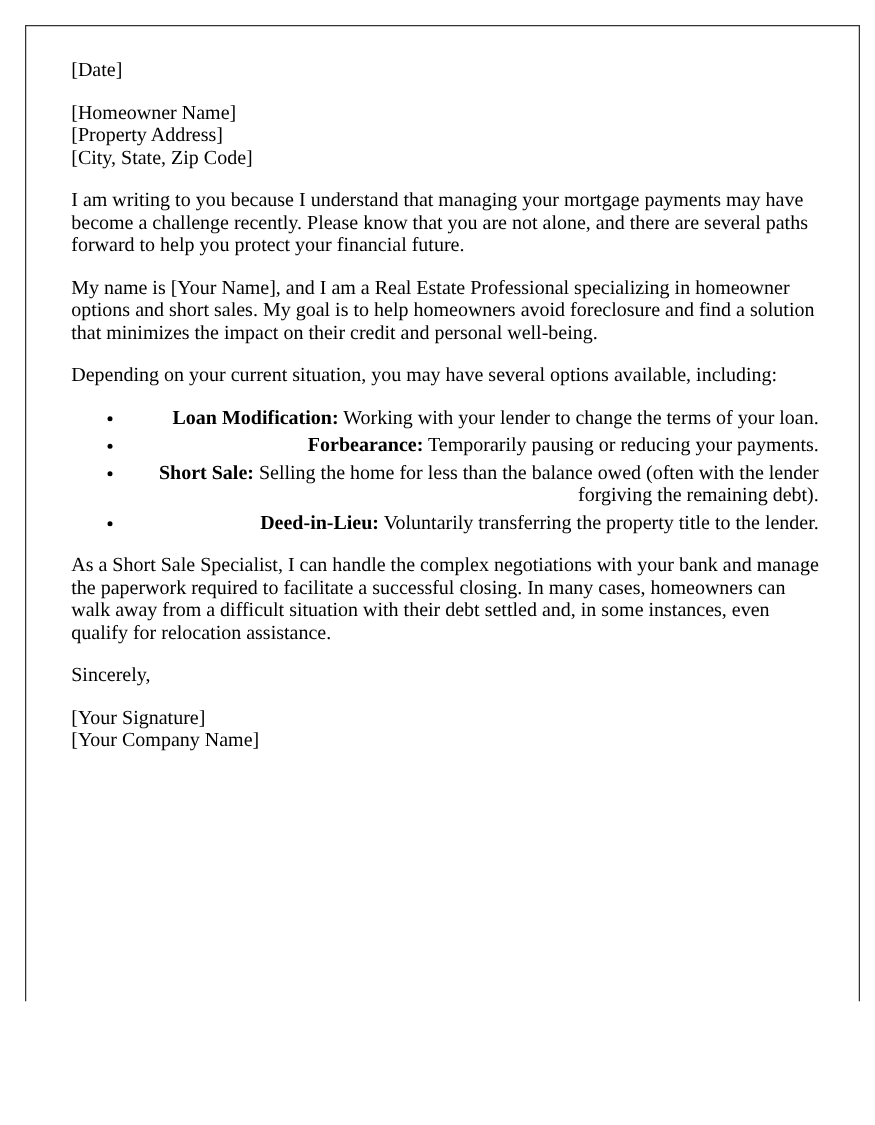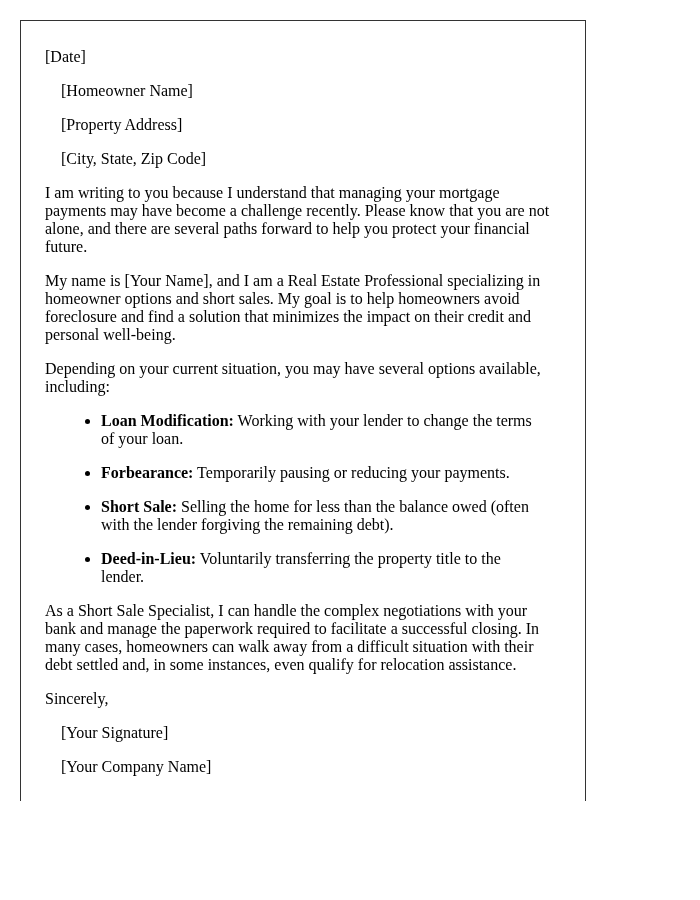--- a/index.html
+++ b/index.html
@@ -14,40 +14,41 @@
       overflow: hidden;
       font-family: "Liberation Serif", "DejaVu Serif", serif;
       font-size: 16px;
       line-height: 18px;
       color: #000000;
     }
     .page {
       position: absolute;
       left: 20px;
       top: 20px;
-      width: 566px;
+      width: 668px;
       height: 781px;
       border-left: 1px solid #333333;
       border-right: 1px solid #333333;
       border-top: 1px solid #333333;
       box-sizing: border-box;
-      padding: 27px 28px 0 24px;
+      padding: 27px 28px 0 36px;
     }
     p {
       margin: 0 0 16px 0;
     }
-    .addr p, .sig p { margin: 16px; }
+    .addr p, .sig p { margin: 0; }
     .block { margin: 0 0 16px 0; }
     ul {
       margin: 0 0 16px 0;
       padding-left: 40px;
     }
     li {
-      margin: 16px;
+      margin: 4px;
       padding-left: 0;
+      text-align: right;
     }
     b { font-weight: bold; }
   </style>
 </head>
 <body>
 
 <div class="page">
 
   <p>[Date]</p>
 

